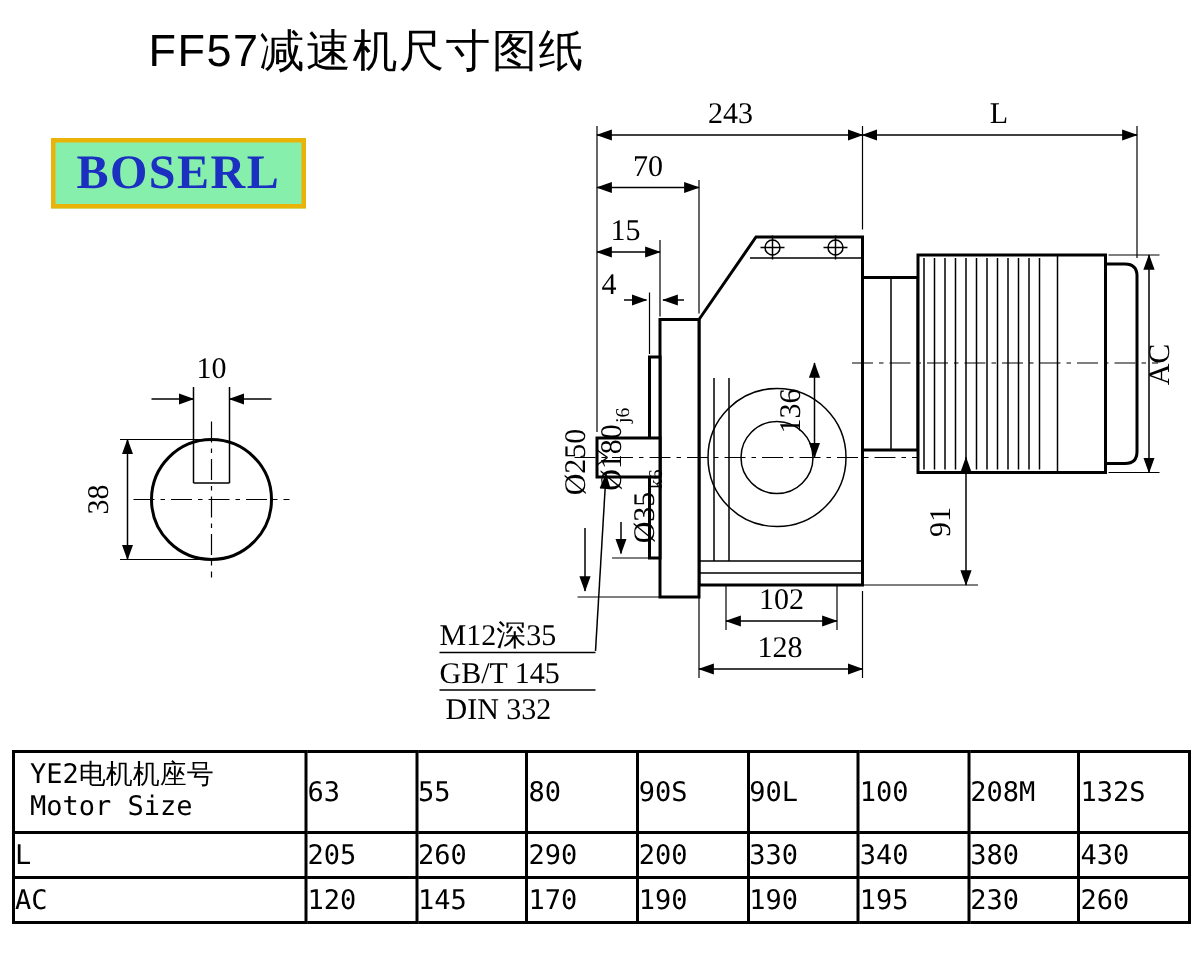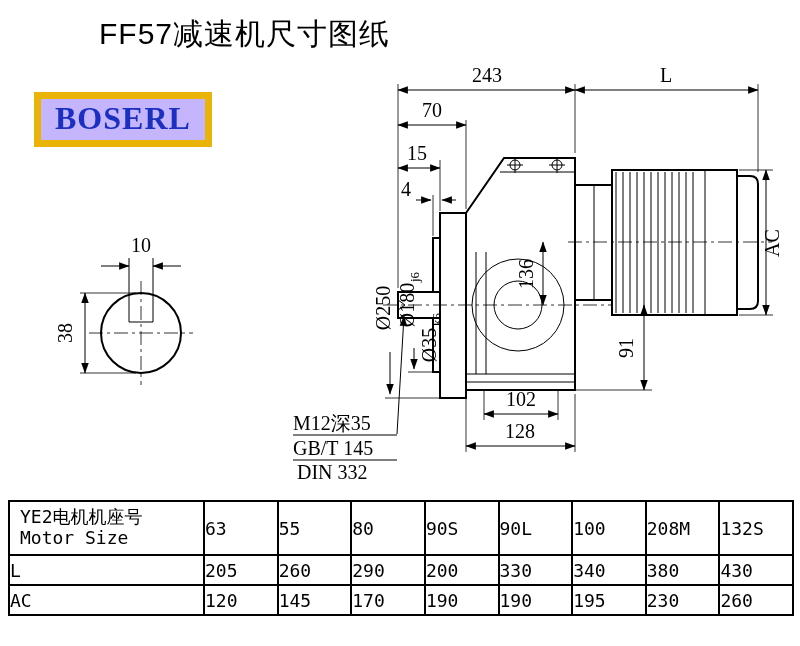--- a/index.html
+++ b/index.html
@@ -1,20 +1,20 @@
 <!DOCTYPE html>
 <html><head>
 <meta charset="utf-8">
 <style>
   html,body{margin:0;padding:0;background:#fff;}
   #page{position:relative;width:800px;height:646px;background:#fff;overflow:hidden;
         font-family:"Liberation Sans",sans-serif;color:#000;}
   #title{position:absolute;left:55px;top:14px;font-size:30px;font-weight:normal;
          letter-spacing:1px;font-family:"Liberation Sans",sans-serif;margin-left:44px;}
-  #logo{position:absolute;left:34px;top:92px;border:7px solid #eab308;background:#c4b5fd;
+  #logo{position:absolute;left:34px;top:92px;border:3px solid #eab308;background:#86efac;
         padding:1px 14px 3px 14px;font-family:"Liberation Serif",serif;font-size:32px;
         font-weight:bold;color:#1b2fc0;letter-spacing:1px;}
   svg{position:absolute;left:0;top:0;}
   .outline{stroke:#000;stroke-width:2;fill:none;}
   .fillw{stroke:#000;stroke-width:2;fill:#fff;}
   .thin{stroke:#000;stroke-width:1;fill:none;}
   .ext{stroke:#000;stroke-width:0.8;fill:none;}
   .cl{stroke:#000;stroke-width:0.8;fill:none;stroke-dasharray:14 4 3 4;}
   .dim{stroke:#000;stroke-width:1;fill:none;marker-start:url(#arr);marker-end:url(#arr);}
   .dime{stroke:#000;stroke-width:1;fill:none;marker-end:url(#arr);}

